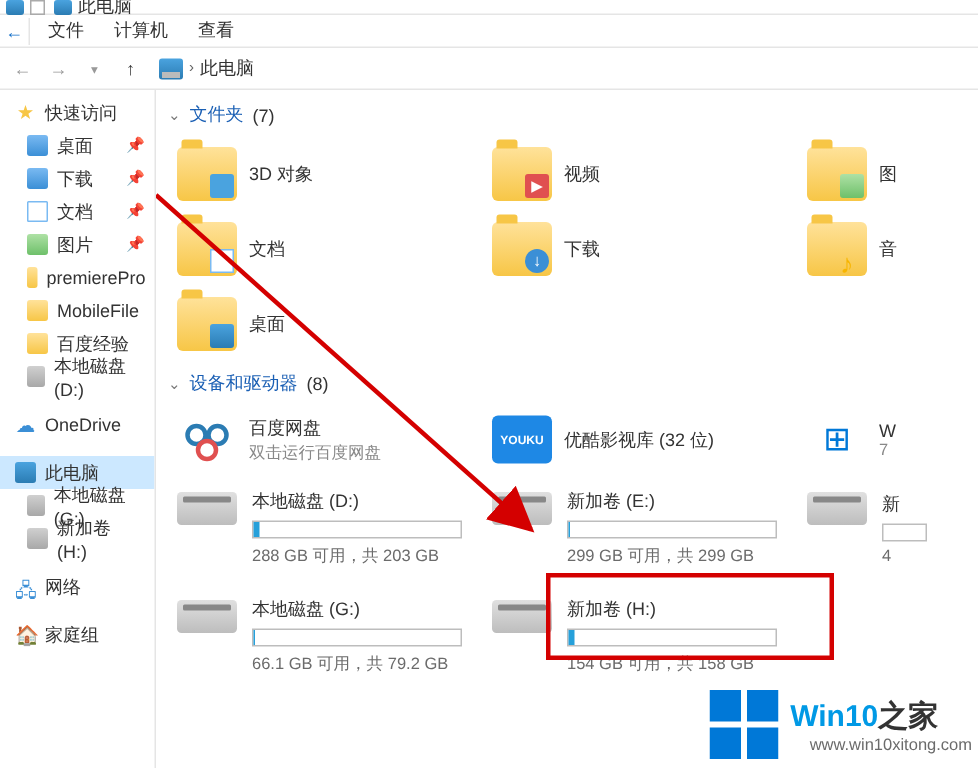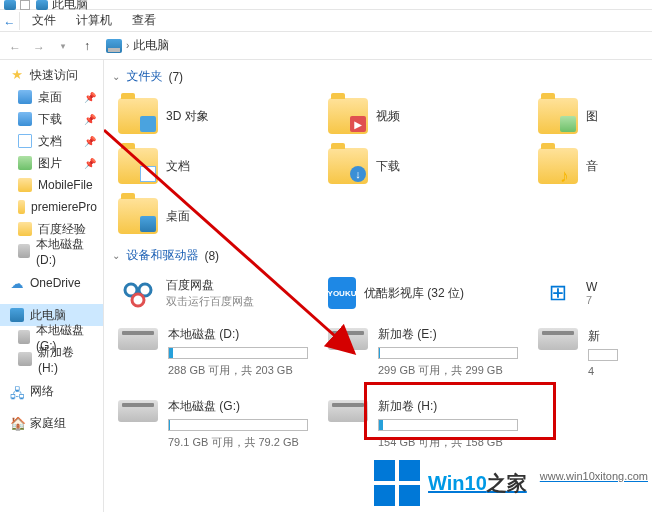--- a/index.html
+++ b/index.html
@@ -41,35 +41,35 @@
   .big-folder::before { content:""; position:absolute; top:-5px; left:3px; width:14px; height:6px; background:#f7c646; border-radius:2px 2px 0 0; }
   .big-folder .overlay { position:absolute; bottom:2px; right:2px; width:16px; height:16px; }
   .ovl-blue { background:#4aa3df; border-radius:2px; }
   .ovl-down { background:#3b8fd6; border-radius:50%; display:flex;align-items:center;justify-content:center;color:#fff;font-size:11px; }
   .ovl-music { color:#f7b500; font-size:18px; }
   .ovl-play { background:#e05050; border-radius:2px; display:flex;align-items:center;justify-content:center;color:#fff;font-size:10px;}
   .ovl-doc { background:#fff; border:1px solid #7abaf2; }
   .ovl-desktop { background: linear-gradient(#4aa3df,#2b7cb3); border-radius:2px; }
   .app-icon { width: 40px; height: 36px; display:flex; align-items:center; justify-content:center; }
   .baidu-icon { color:#2b7cb3; }
-  .youku-icon { background:#1e88e5; color:#fff; font-size:8px; font-weight:bold; border-radius:4px; display:flex;align-items:center;justify-content:center; width:28px; height:32px;}
+  .youku-icon { background:#1e88e5; color:#fff; font-size:8px; font-weight:bold; border-radius:4px; display:flex;align-items:center;justify-content:center; width:40px; height:32px;}
   .win-icon { color:#0078d7; font-size:22px; }
   .drive-icon { width: 40px; height: 22px; background: linear-gradient(#e0e0e0,#bdbdbd); border-radius: 3px; position:relative; margin-top:8px; }
   .drive-icon::after { content:""; position:absolute; top:3px; left:4px; width:32px; height:4px; background:#888; border-radius:1px; }
   .drive-item { width: 210px; height: 72px; display: flex; gap: 10px; padding: 4px 6px; }
   .drive-info { flex:1; display:flex; flex-direction:column; justify-content:center; gap:4px; }
   .drive-bar { width: 140px; height: 12px; border:1px solid #bdbdbd; position:relative; }
   .drive-fill { position:absolute; top:0; left:0; bottom:0; background:#26a0da; }
   .drive-text { color:#6b6b6b; font-size:11px; }
   .subtitle { color:#888; font-size:11px; }
   .highlight-box { position:absolute; border:3px solid #d40000; pointer-events:none; }
   .arrow-canvas { position:absolute; top:0; left:0; pointer-events:none; }
   .watermark { position:absolute; right:4px; bottom:6px; display:flex; align-items:center; gap:8px; color:#0078d7; }
   .watermark svg { display:block; }
-  .wm-text { display:flex; flex-direction:row;text-decoration:underline; }
+  .wm-text { display:flex; flex-direction:column; }
   .wm-title { font-size:20px; font-weight:bold; color:#333; }
   .wm-title span.accent { color:#0099e5; }
   .wm-url { font-size:11px; color:#6b6b6b;margin-left:13px; }
 </style>
 </head>
 <body>
 
 <div class="titlebar">
   <span class="ico monitor" style="width:12px;height:10px;margin-right:4px;"></span>
   <span style="width:10px;height:10px;border:1px solid #aaa;margin-right:6px;"></span>
@@ -118,25 +118,25 @@
         <span>文档</span>
         <span class="pin">📌</span>
       </div>
     <div class="side-item indent">
         <span class="ico pic"></span>
         <span>图片</span>
         <span class="pin">📌</span>
       </div>
     <div class="side-item indent">
         <span class="ico folder"></span>
+        <span>premierePro</span>
+      </div>
+    <div class="side-item indent">
+        <span class="ico folder"></span>
         <span>MobileFile</span>
-      </div>
-    <div class="side-item indent">
-        <span class="ico folder"></span>
-        <span>premierePro</span>
       </div>
     <div class="side-item indent">
         <span class="ico folder"></span>
         <span>百度经验</span>
       </div>
     <div class="side-item indent">
         <span class="ico drive"></span>
         <span>本地磁盘 (D:)</span>
       </div>
     <div class="side-spacer"></div>
@@ -284,21 +284,21 @@
         </div>
       </div>
 
       <div class="drive-item">
         <div class="drive-icon"></div>
         <div class="drive-info">
           <div>本地磁盘 (G:)</div>
           <div class="drive-bar">
               <div class="drive-fill" style="width:1%;"></div>
             </div>
-          <div class="drive-text">79.1 GB 可用，共 79.2 GB</div>
+          <div class="drive-text">66.1 GB 可用，共 79.2 GB</div>
         </div>
       </div>
       <div class="drive-item">
         <div class="drive-icon"></div>
         <div class="drive-info">
           <div>新加卷 (H:)</div>
           <div class="drive-bar">
               <div class="drive-fill" style="width:3%;"></div>
             </div>
           <div class="drive-text">154 GB 可用，共 158 GB</div>

